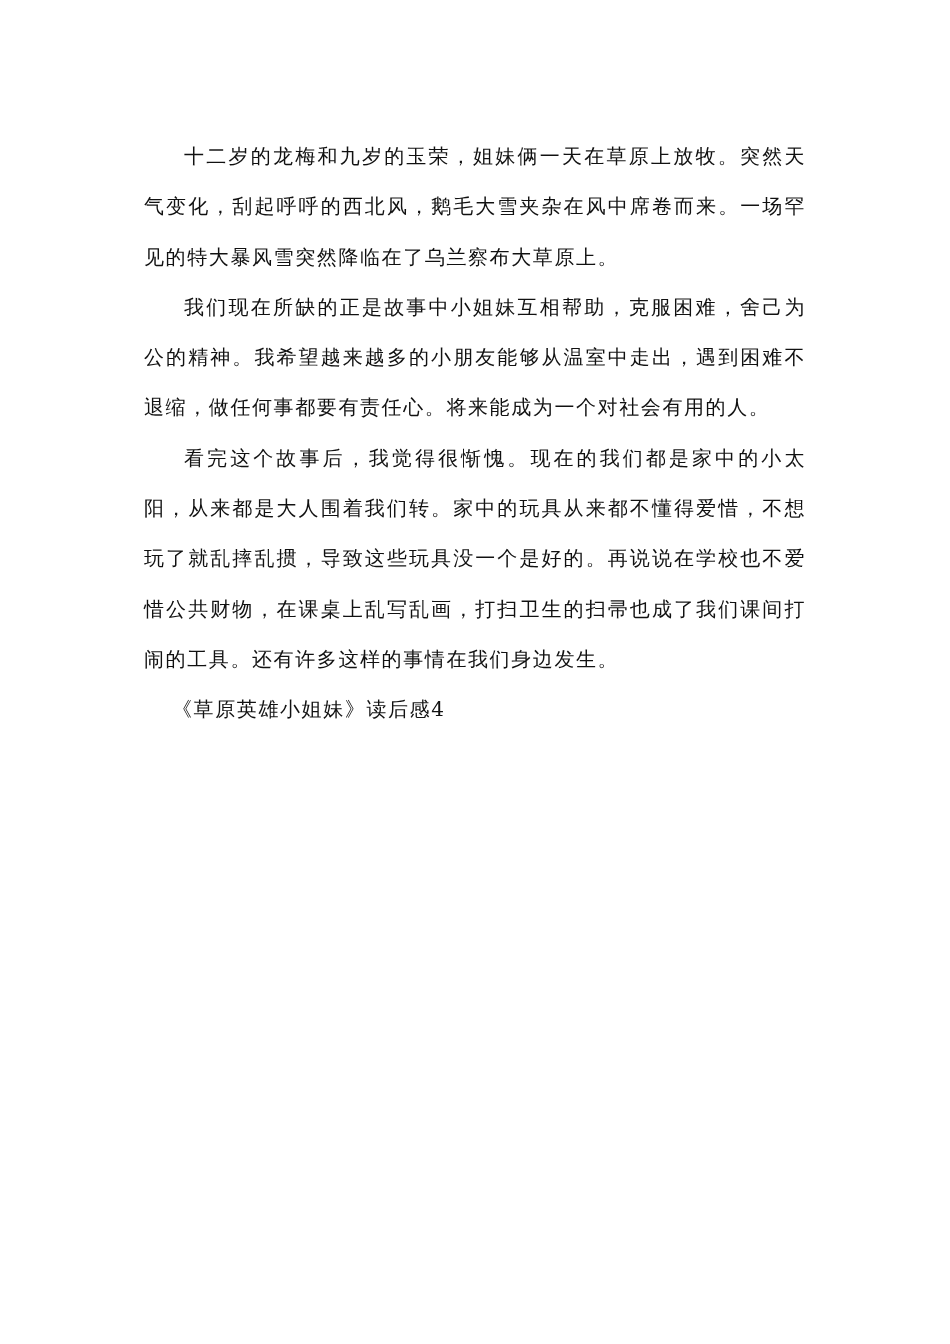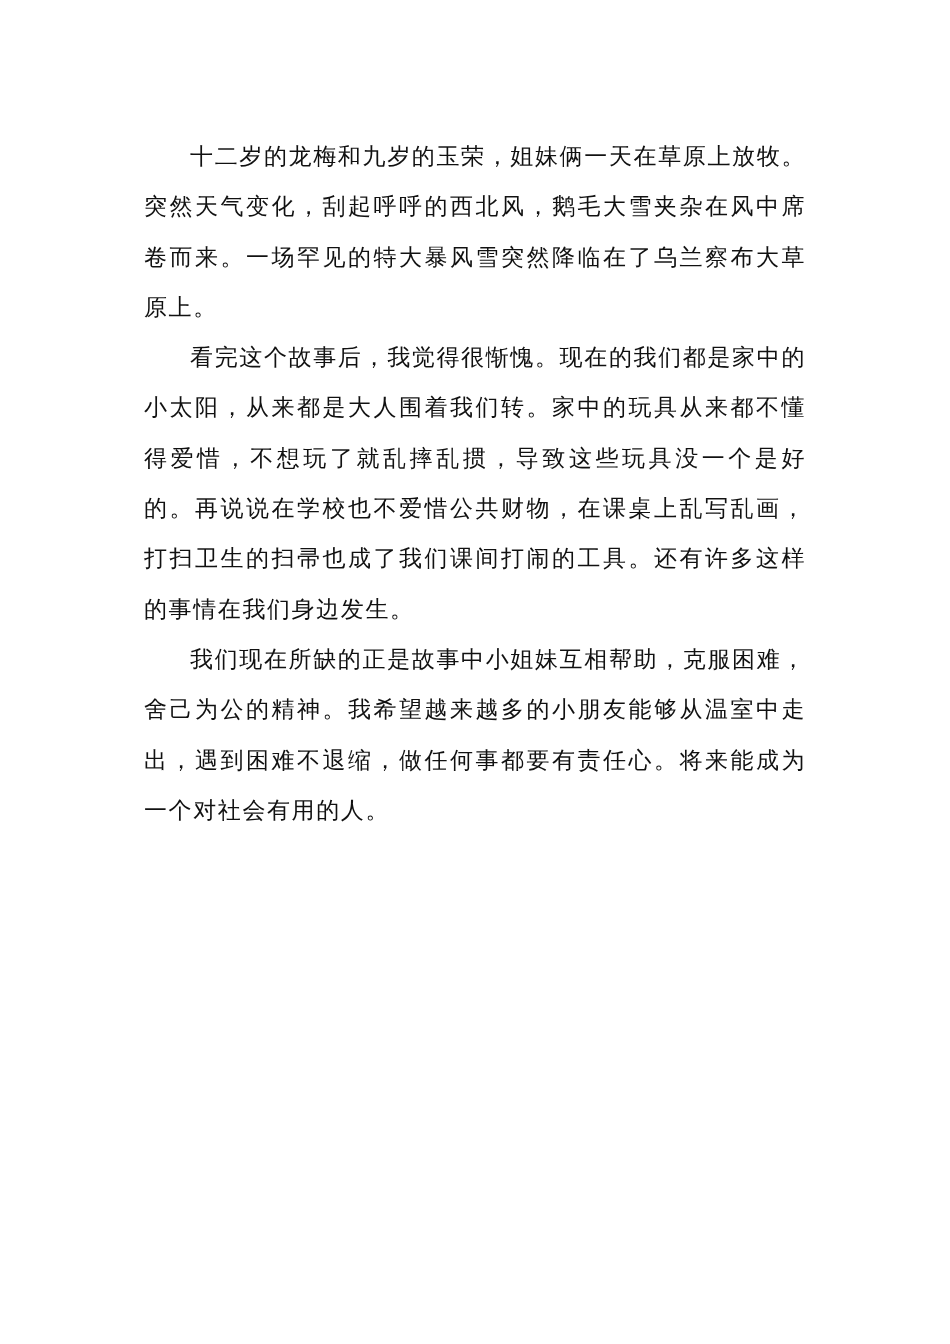--- a/index.html
+++ b/index.html
@@ -3,28 +3,29 @@
 <meta charset="utf-8">
 <style>
   html, body { margin: 0; padding: 0; background: #ffffff; }
   body { width: 950px; height: 1344px; overflow: hidden; position: relative; }
   .page {
     position: absolute;
     left: 144px;
     top: 131px;
     width: 662px;
     font-family: "DejaVu Serif", "Liberation Serif", serif;
-    font-size: 23px;
+    font-size: 20px;
     line-height: 50.3px;
     color: #111111;
     letter-spacing: 1.6px;
   }
   .para { margin: 0; text-indent: 2em; text-align: justify; text-align-last: left; }
   .heading { margin: 0; padding-left: 28px; }
 </style>
 </head>
 <body>
 
 <div class="page">
   <p class="para">十二岁的龙梅和九岁的玉荣，姐妹俩一天在草原上放牧。突然天气变化，刮起呼呼的西北风，鹅毛大雪夹杂在风中席卷而来。一场罕见的特大暴风雪突然降临在了乌兰察布大草原上。</p>
+  <p class="para">我们现在所缺的正是故事中小姐妹互相帮助，克服困难，舍己为公的精神。我希望越来越多的小朋友能够从温室中走出，遇到困难不退缩，做任何事都要有责任心。将来能成为一个对社会有用的人。</p>
   <p class="para">看完这个故事后，我觉得很惭愧。现在的我们都是家中的小太阳，从来都是大人围着我们转。家中的玩具从来都不懂得爱惜，不想玩了就乱摔乱掼，导致这些玩具没一个是好的。再说说在学校也不爱惜公共财物，在课桌上乱写乱画，打扫卫生的扫帚也成了我们课间打闹的工具。还有许多这样的事情在我们身边发生。</p>
-  <p class="para">我们现在所缺的正是故事中小姐妹互相帮助，克服困难，舍己为公的精神。我希望越来越多的小朋友能够从温室中走出，遇到困难不退缩，做任何事都要有责任心。将来能成为一个对社会有用的人。</p>
+  <p class="heading">《草原英雄小姐妹》读后感4</p>
 </div>
 
 </body></html>

